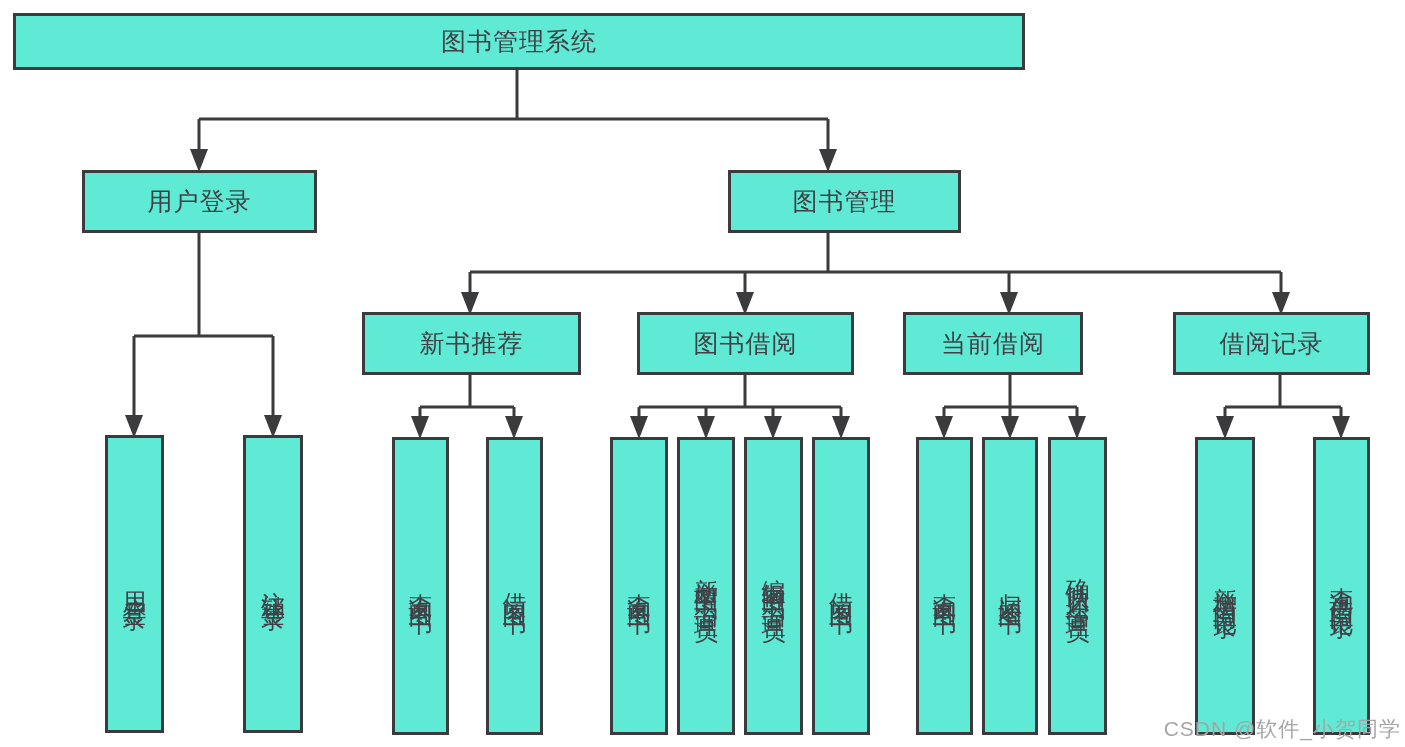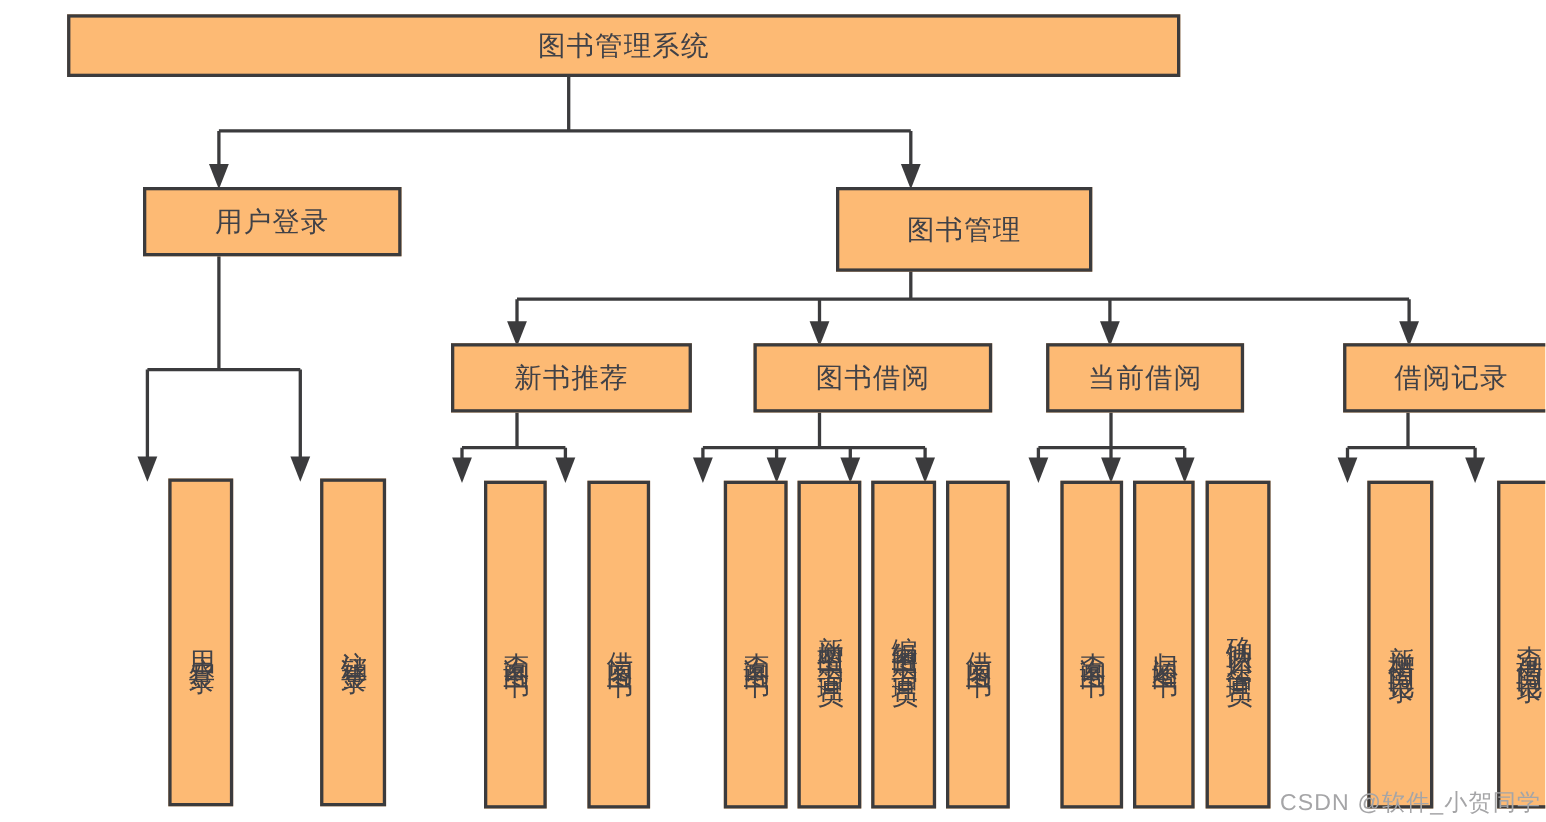--- a/index.html
+++ b/index.html
@@ -17,28 +17,27 @@
   }
   #wires {
     position: absolute;
     left: 0;
     top: 0;
     z-index: 1;
   }
   .node {
     position: absolute;
     box-sizing: border-box;
-    background: #fdba74;
+    background: #5eead4;
     border: 3px solid #3b3b3d;
     color: #404147;
     display: flex;
     align-items: center;
     justify-content: center;
     z-index: 2;
-    margin-left: 48px;
   }
   .h-node {
     font-size: 25px;
     letter-spacing: 1px;
     white-space: nowrap;
   }
   .v-node span {
     writing-mode: vertical-rl;
     text-orientation: mixed;
     font-size: 24px;
@@ -102,21 +101,21 @@
     </g>
   </svg>
 
   <div class="node h-node" style="left:13px;top:13px;width:1012px;height:57px">
     <span>图书管理系统</span>
   </div>
 
   <div class="node h-node" style="left:82px;top:170px;width:235px;height:63px">
     <span>用户登录</span>
   </div>
-  <div class="node h-node" style="left:712px;top:170px;width:233px;height:77px">
+  <div class="node h-node" style="left:728px;top:170px;width:233px;height:63px">
     <span>图书管理</span>
   </div>
 
   <div class="node h-node" style="left:362px;top:312px;width:219px;height:63px">
     <span>新书推荐</span>
   </div>
   <div class="node h-node" style="left:637px;top:312px;width:217px;height:63px">
     <span>图书借阅</span>
   </div>
   <div class="node h-node" style="left:903px;top:312px;width:180px;height:63px">

